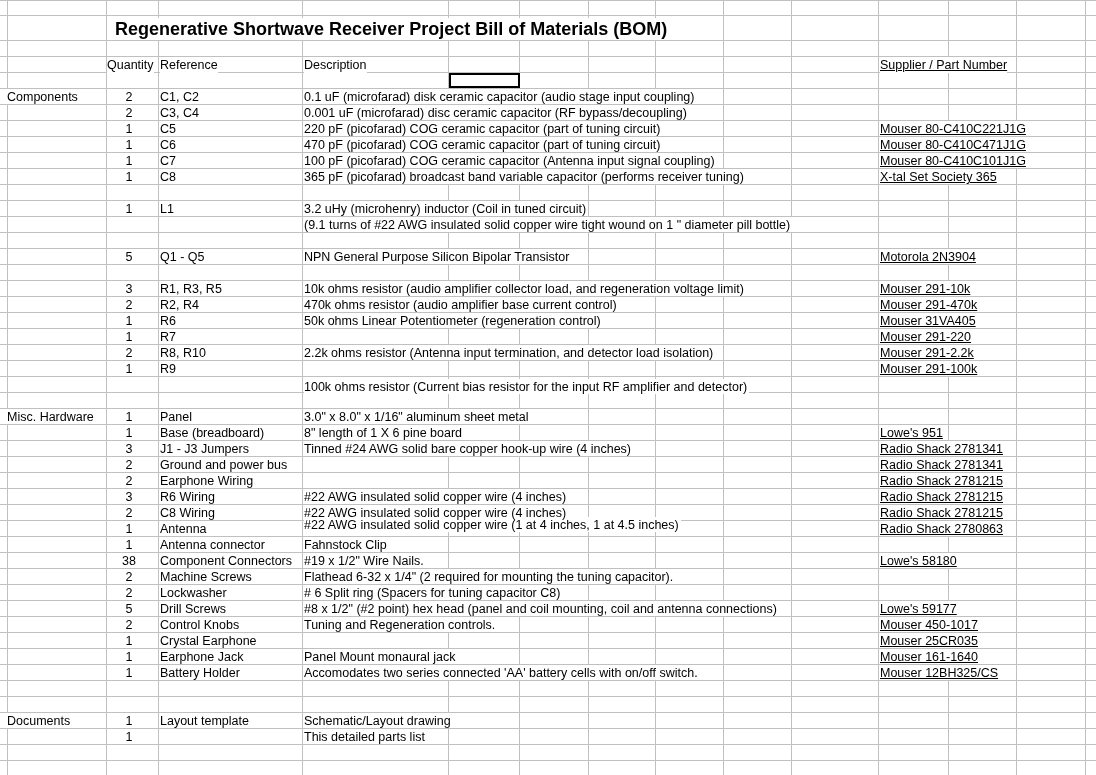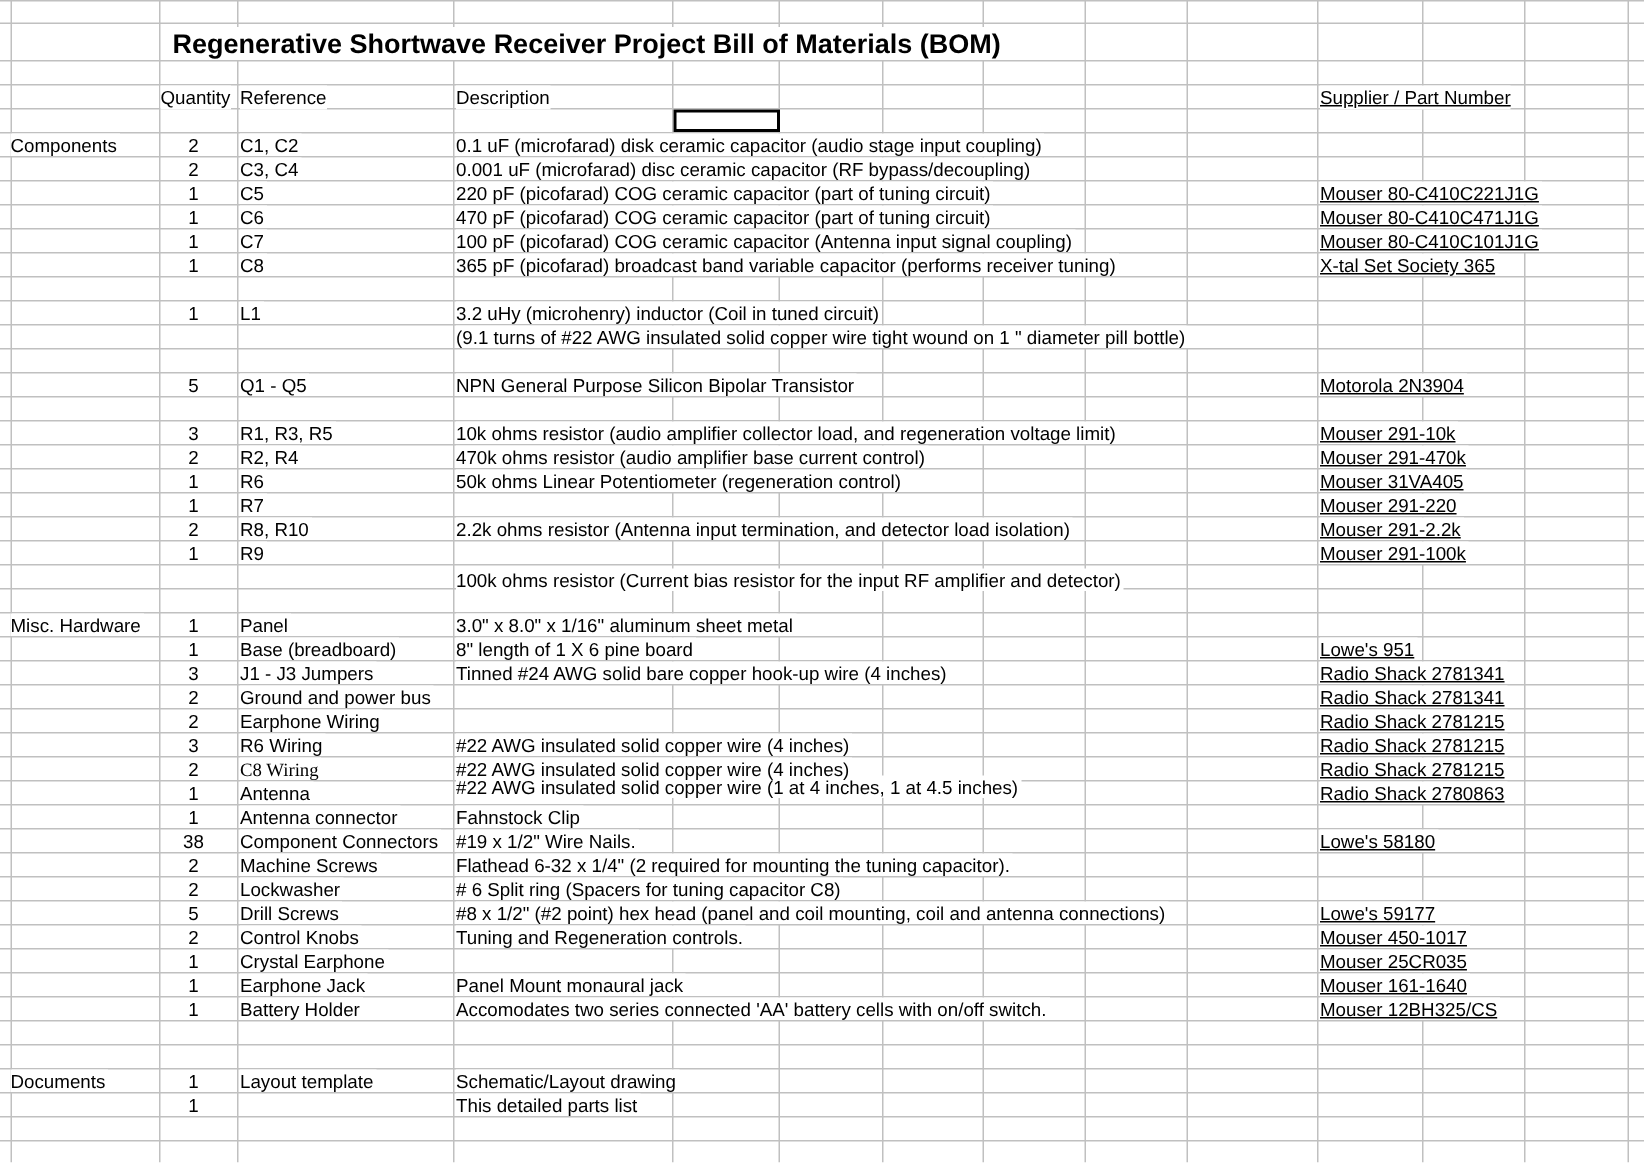--- a/index.html
+++ b/index.html
@@ -224,21 +224,21 @@
       <div class="cell c-sup" style="padding-right: 2px; height: 15px; top: 0px;">Radio Shack  2781215</div>
     </div>
     <div class="row" style="top: 489px;">
       <div class="cell c-qty" style="background: transparent; padding-right: 2px; height: 15px; top: 0px;">3</div>
       <div class="cell c-ref" style="padding-right: 2px; height: 15px; top: 0px;">R6 Wiring</div>
       <div class="cell c-desc" style="padding-right: 2px; height: 15px; top: 0px;">#22 AWG insulated solid copper wire (4 inches)</div>
       <div class="cell c-sup" style="padding-right: 2px; height: 15px; top: 0px;">Radio Shack  2781215</div>
     </div>
     <div class="row" style="top: 505px;">
       <div class="cell c-qty" style="background: transparent; padding-right: 2px; height: 15px; top: 0px;">2</div>
-      <div class="cell c-ref" style="padding-right: 2px; height: 15px; top: 0px; font-family: Liberation Serif, serif;">C8 Wiring</div>
+      <div class="cell c-ref" style="padding-right: 2px; height: 15px; top: 0px;">C8 Wiring</div>
       <div class="cell c-desc" style="padding-right: 2px; height: 15px; top: 0px;">#22 AWG insulated solid copper wire (4 inches)</div>
       <div class="cell c-sup" style="padding-right: 2px; height: 15px; top: 0px;">Radio Shack  2781215</div>
     </div>
     <div class="row" style="top: 521px;">
       <div class="cell c-qty" style="background: transparent; padding-right: 2px; height: 15px; top: 0px;">1</div>
       <div class="cell c-ref" style="padding-right: 2px; height: 15px; top: 0px;">Antenna</div>
       <div class="cell c-sup" style="padding-right: 2px; height: 15px; top: 0px;">Radio Shack  2780863</div>
     </div>
     <div class="row" style="top: 537px;">
       <div class="cell c-qty" style="background: transparent; padding-right: 2px; height: 15px; top: 0px;">1</div>

